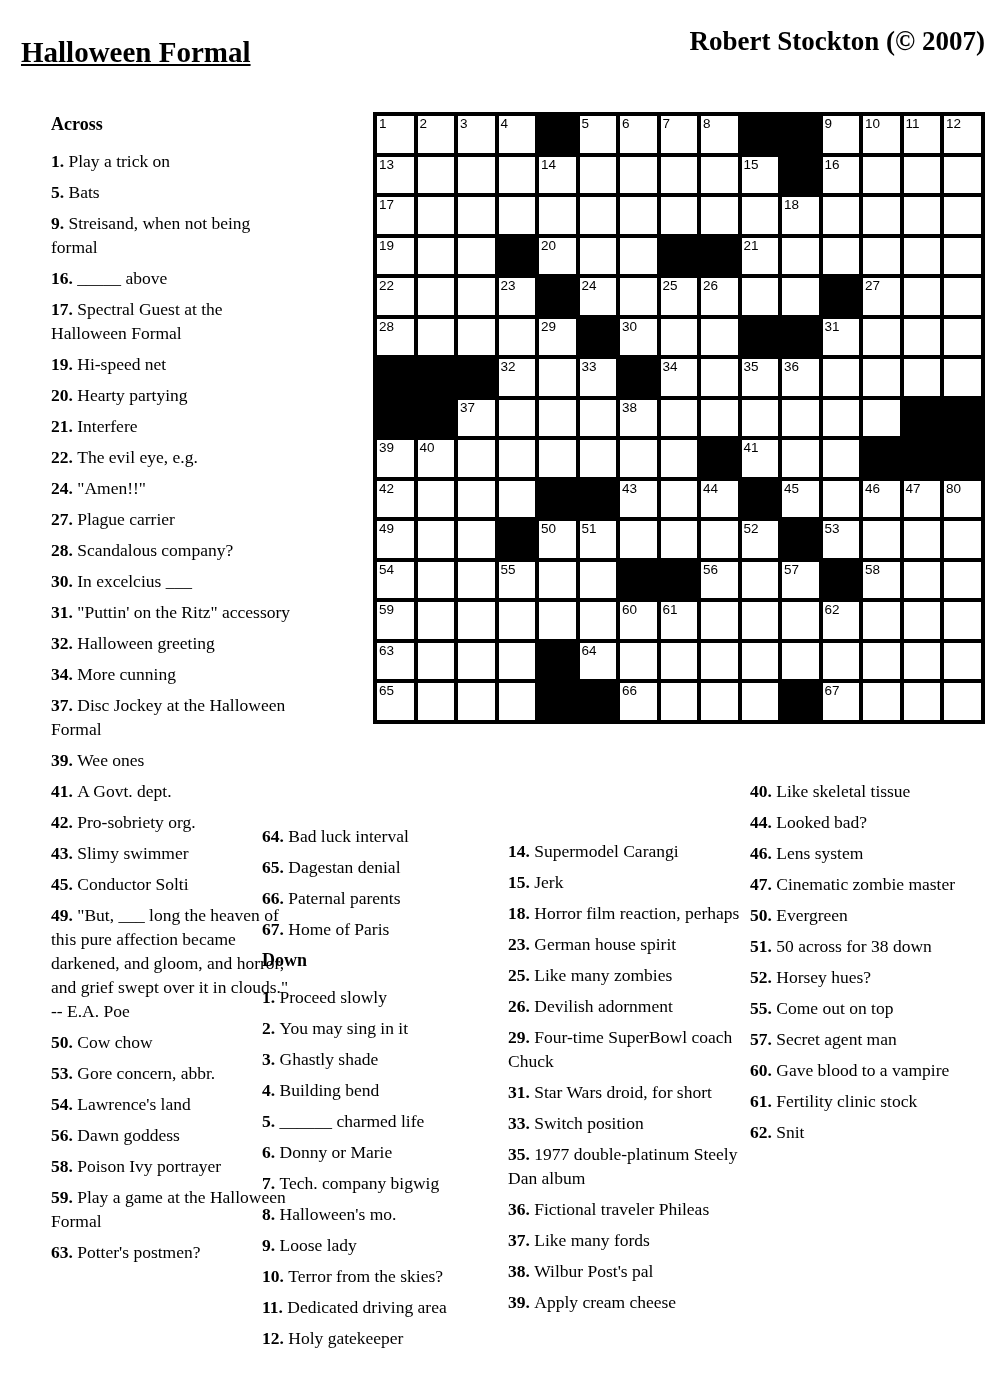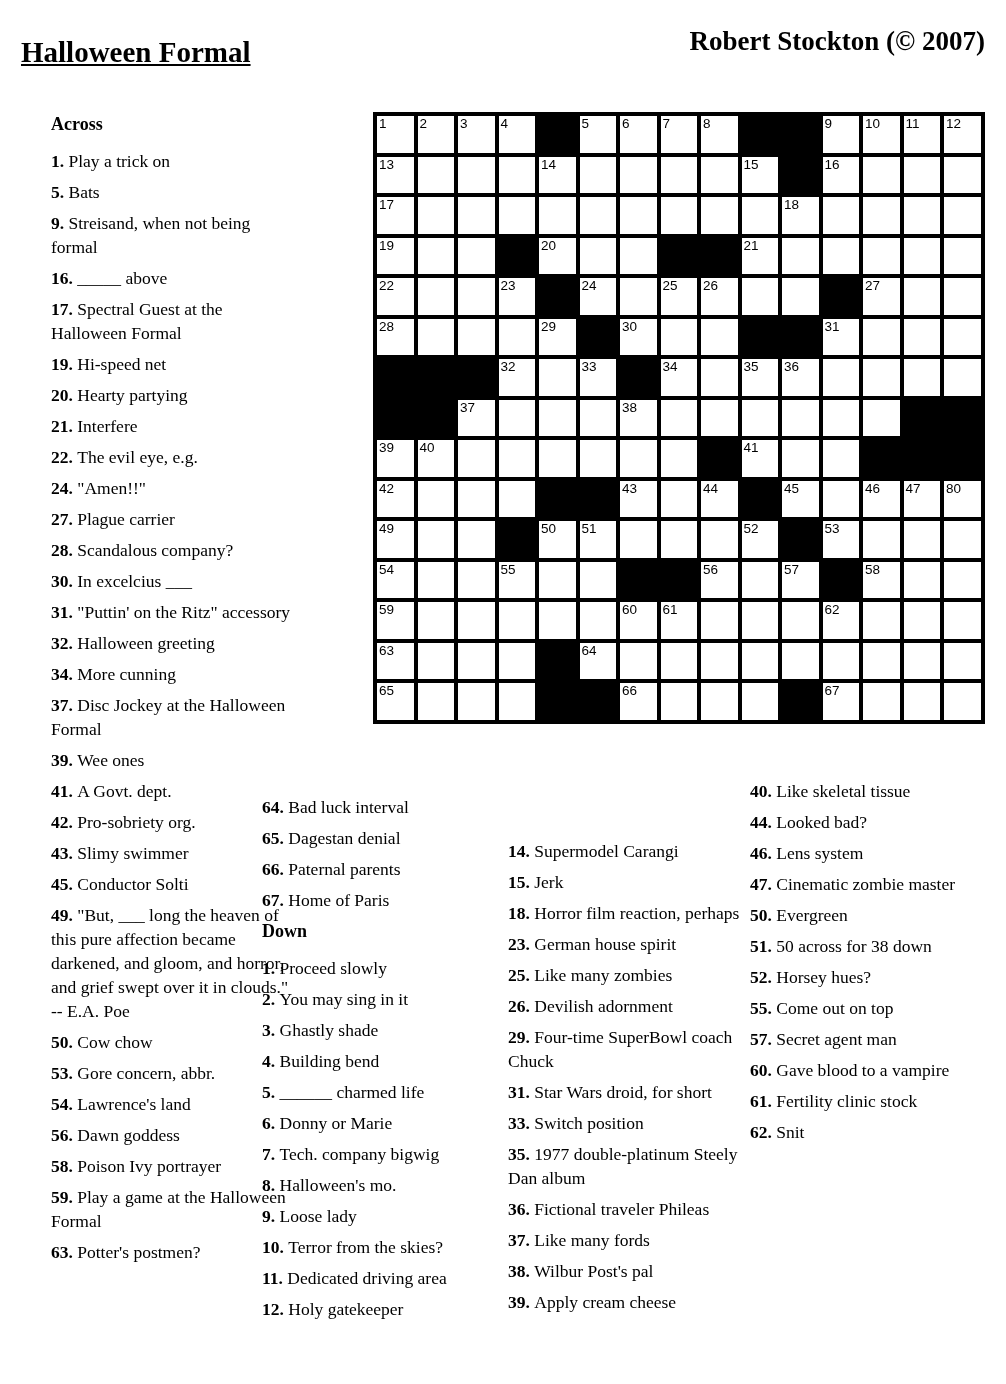--- a/index.html
+++ b/index.html
@@ -31,21 +31,21 @@
     position:absolute;top:0px;left:2px;
     font-family:"Liberation Sans",sans-serif;
     font-size:13.5px;line-height:16px;color:#000;
   }
   
   .clue-col{
     position:absolute;
     font-size:17.5px;line-height:24px;
   }
   .col1{left:20px;top:112px;width:240px;margin-left:31px;}
-  .col2{left:262px;top:795px;width:224px;}
+  .col2{left:262px;top:824px;width:224px;}
   .col3{left:508px;top:839px;width:234px;}
   .col4{left:750px;top:779px;width:242px;}
   .chead{font-weight:bold;font-size:18px;margin:0 0 13px 0;}
   .chead.gap{}
   .clue{margin:0 0 7px 0;}
   .clue .n{font-weight:bold;}
 </style>
 </head>
 <body>
 

